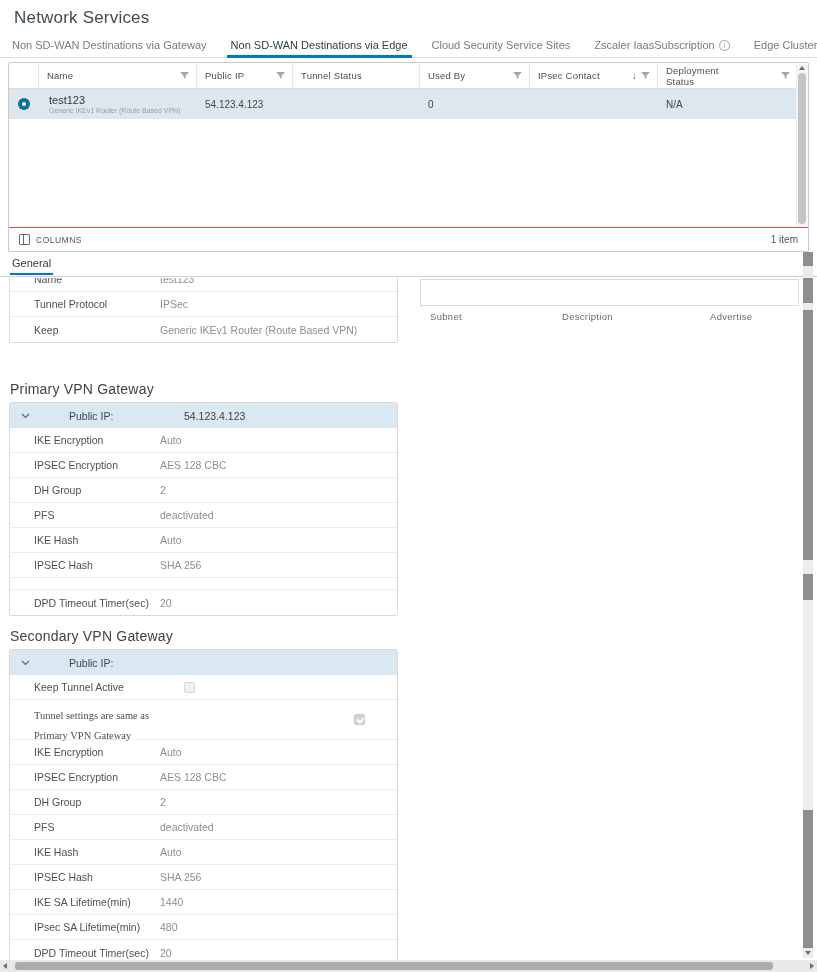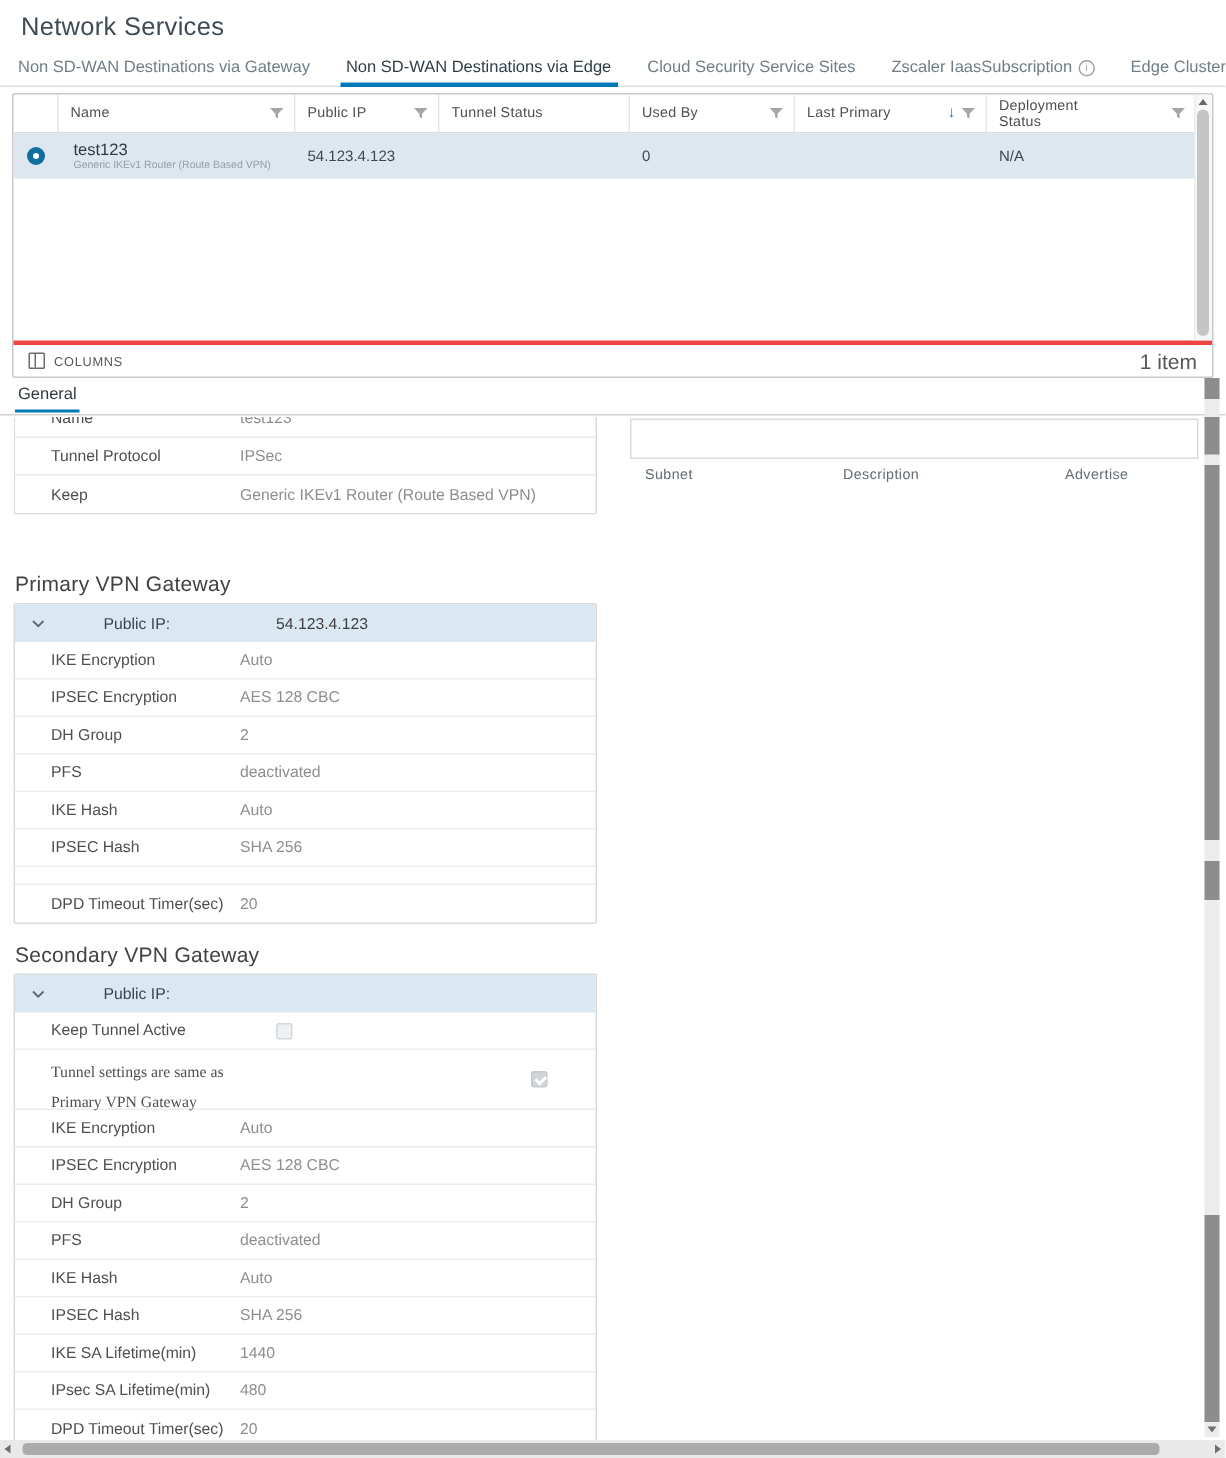--- a/index.html
+++ b/index.html
@@ -38,26 +38,26 @@
   .grow{display:flex;height:30px;background:#dde7ed;align-items:center;}
   .radio-cell{width:30px;flex:none;display:flex;justify-content:center;}
   .radio{width:12px;height:12px;border-radius:50%;background:#0f6f9f;position:relative;}
   .radio::after{content:"";position:absolute;left:4px;top:4px;width:4px;height:4px;border-radius:50%;background:#fff;}
   .name-cell{width:158px;flex:none;padding-left:10px;box-sizing:border-box;}
   .row-name{font-size:11px;color:#30393f;}
   .row-sub{font-size:7px;color:#93a0a8;margin-top:1px;}
   .cell{font-size:10px;color:#3d474e;padding-left:8px;box-sizing:border-box;}
 
   .gbody{flex:1;background:#fff;}
-  .gfoot{height:24px;flex:none;border-top:3px solid #ef4444;display:flex;align-items:center;
+  .gfoot{height:24px;flex:none;border-top:1px solid #ef4444;display:flex;align-items:center;
          padding:0 10px;box-sizing:border-box;}
   .col-icon{width:9px;height:9px;border:1px solid #6b6b6b;border-radius:1px;position:relative;margin-right:6px;flex:none;}
   .col-icon::after{content:"";position:absolute;left:3px;top:0;bottom:0;width:1px;background:#6b6b6b;}
   .columns-label{font-size:8.5px;color:#565656;letter-spacing:.5px;}
-  .item-count{margin-left:auto;font-size:14px;color:#565656;}
+  .item-count{margin-left:auto;font-size:10px;color:#565656;}
 
   .grid-vscroll{position:absolute;top:0;right:0;bottom:0;width:11px;background:#f7f7f7;border-left:1px solid #ededed;}
   .gup{position:absolute;top:3px;left:2px;width:0;height:0;
        border-left:3px solid transparent;border-right:3px solid transparent;border-bottom:4px solid #666;}
   .gthumb{position:absolute;top:10px;left:1px;width:8px;bottom:3px;background:#c5c5c5;border-radius:4px;}
 
   
   .dtabbar{position:absolute;left:0;top:252px;width:817px;height:25px;border-bottom:1px solid #d2d2d2;box-sizing:border-box;text-decoration:underline;}
   .dtab{position:absolute;left:12px;top:5px;font-size:11px;color:#2f3a40;}
   .dtab::after{content:"";position:absolute;left:-2px;right:-2px;bottom:-6px;height:2px;background:#0079b8;}
@@ -147,21 +147,21 @@
       <div class="gh w3">
         <span>Tunnel Status</span>
       </div>
       <div class="gh w4">
         <span>Used By</span>
         <svg class="funnel" width="9" height="8" viewBox="0 0 9 8">
             <path d="M0 0h9L5.4 3.8V7L3.6 5.8V3.8L0 0z" fill="#a5a5a5"></path>
           </svg>
       </div>
       <div class="gh w5">
-        <span>Last Primary</span>
+        <span>IPsec Contact</span>
         <span class="sort-arrow">↓</span>
         <svg class="funnel" width="9" height="8" viewBox="0 0 9 8">
             <path d="M0 0h9L5.4 3.8V7L3.6 5.8V3.8L0 0z" fill="#a5a5a5"></path>
           </svg>
       </div>
       <div class="gh w6">
         <span>Deployment Status</span>
         <svg class="funnel" width="9" height="8" viewBox="0 0 9 8">
             <path d="M0 0h9L5.4 3.8V7L3.6 5.8V3.8L0 0z" fill="#a5a5a5"></path>
           </svg>

